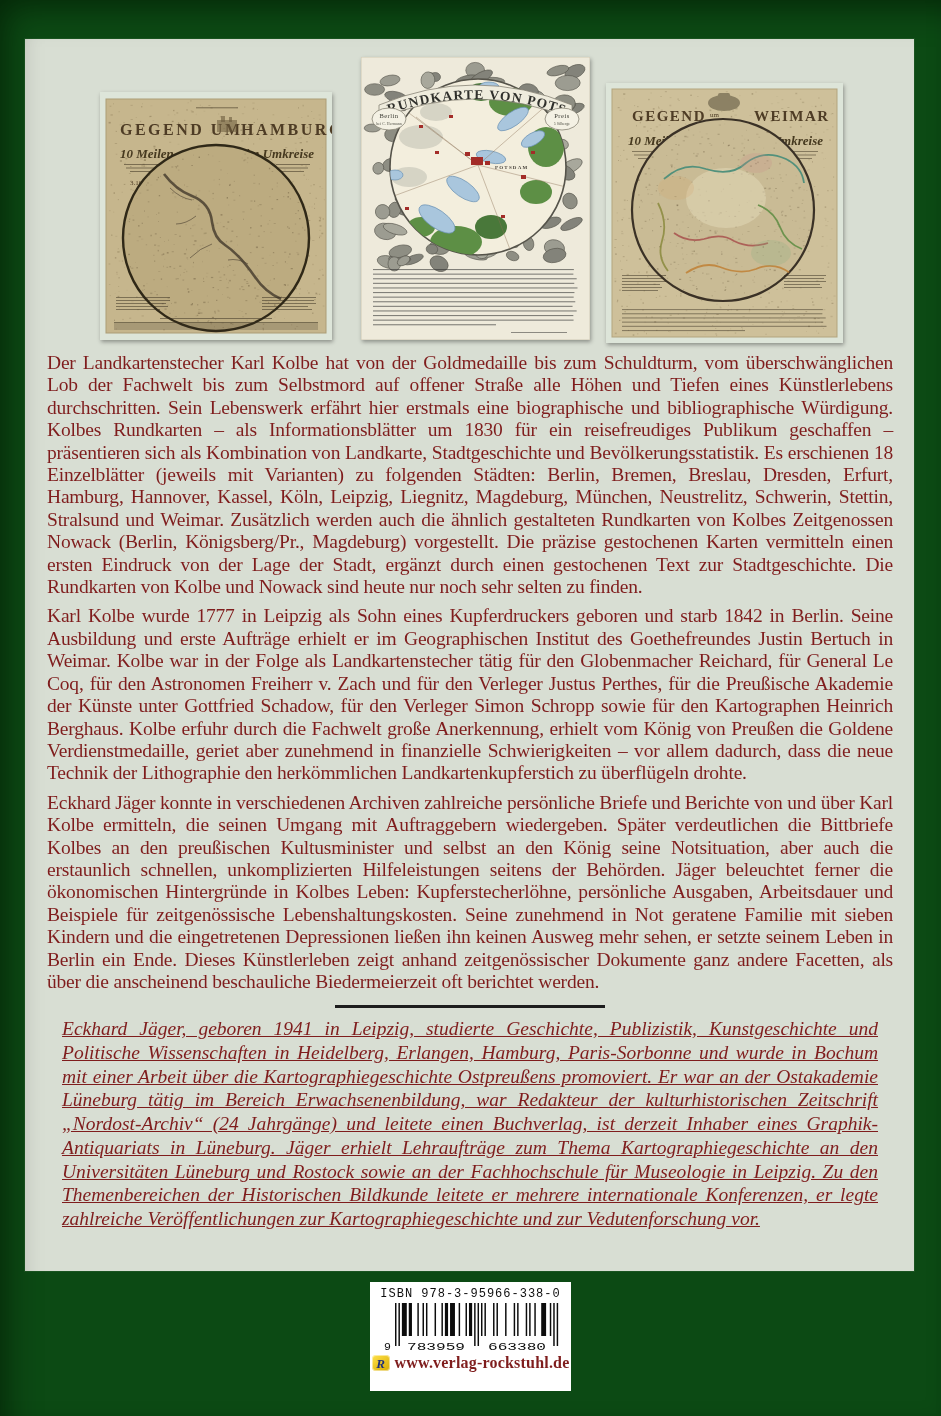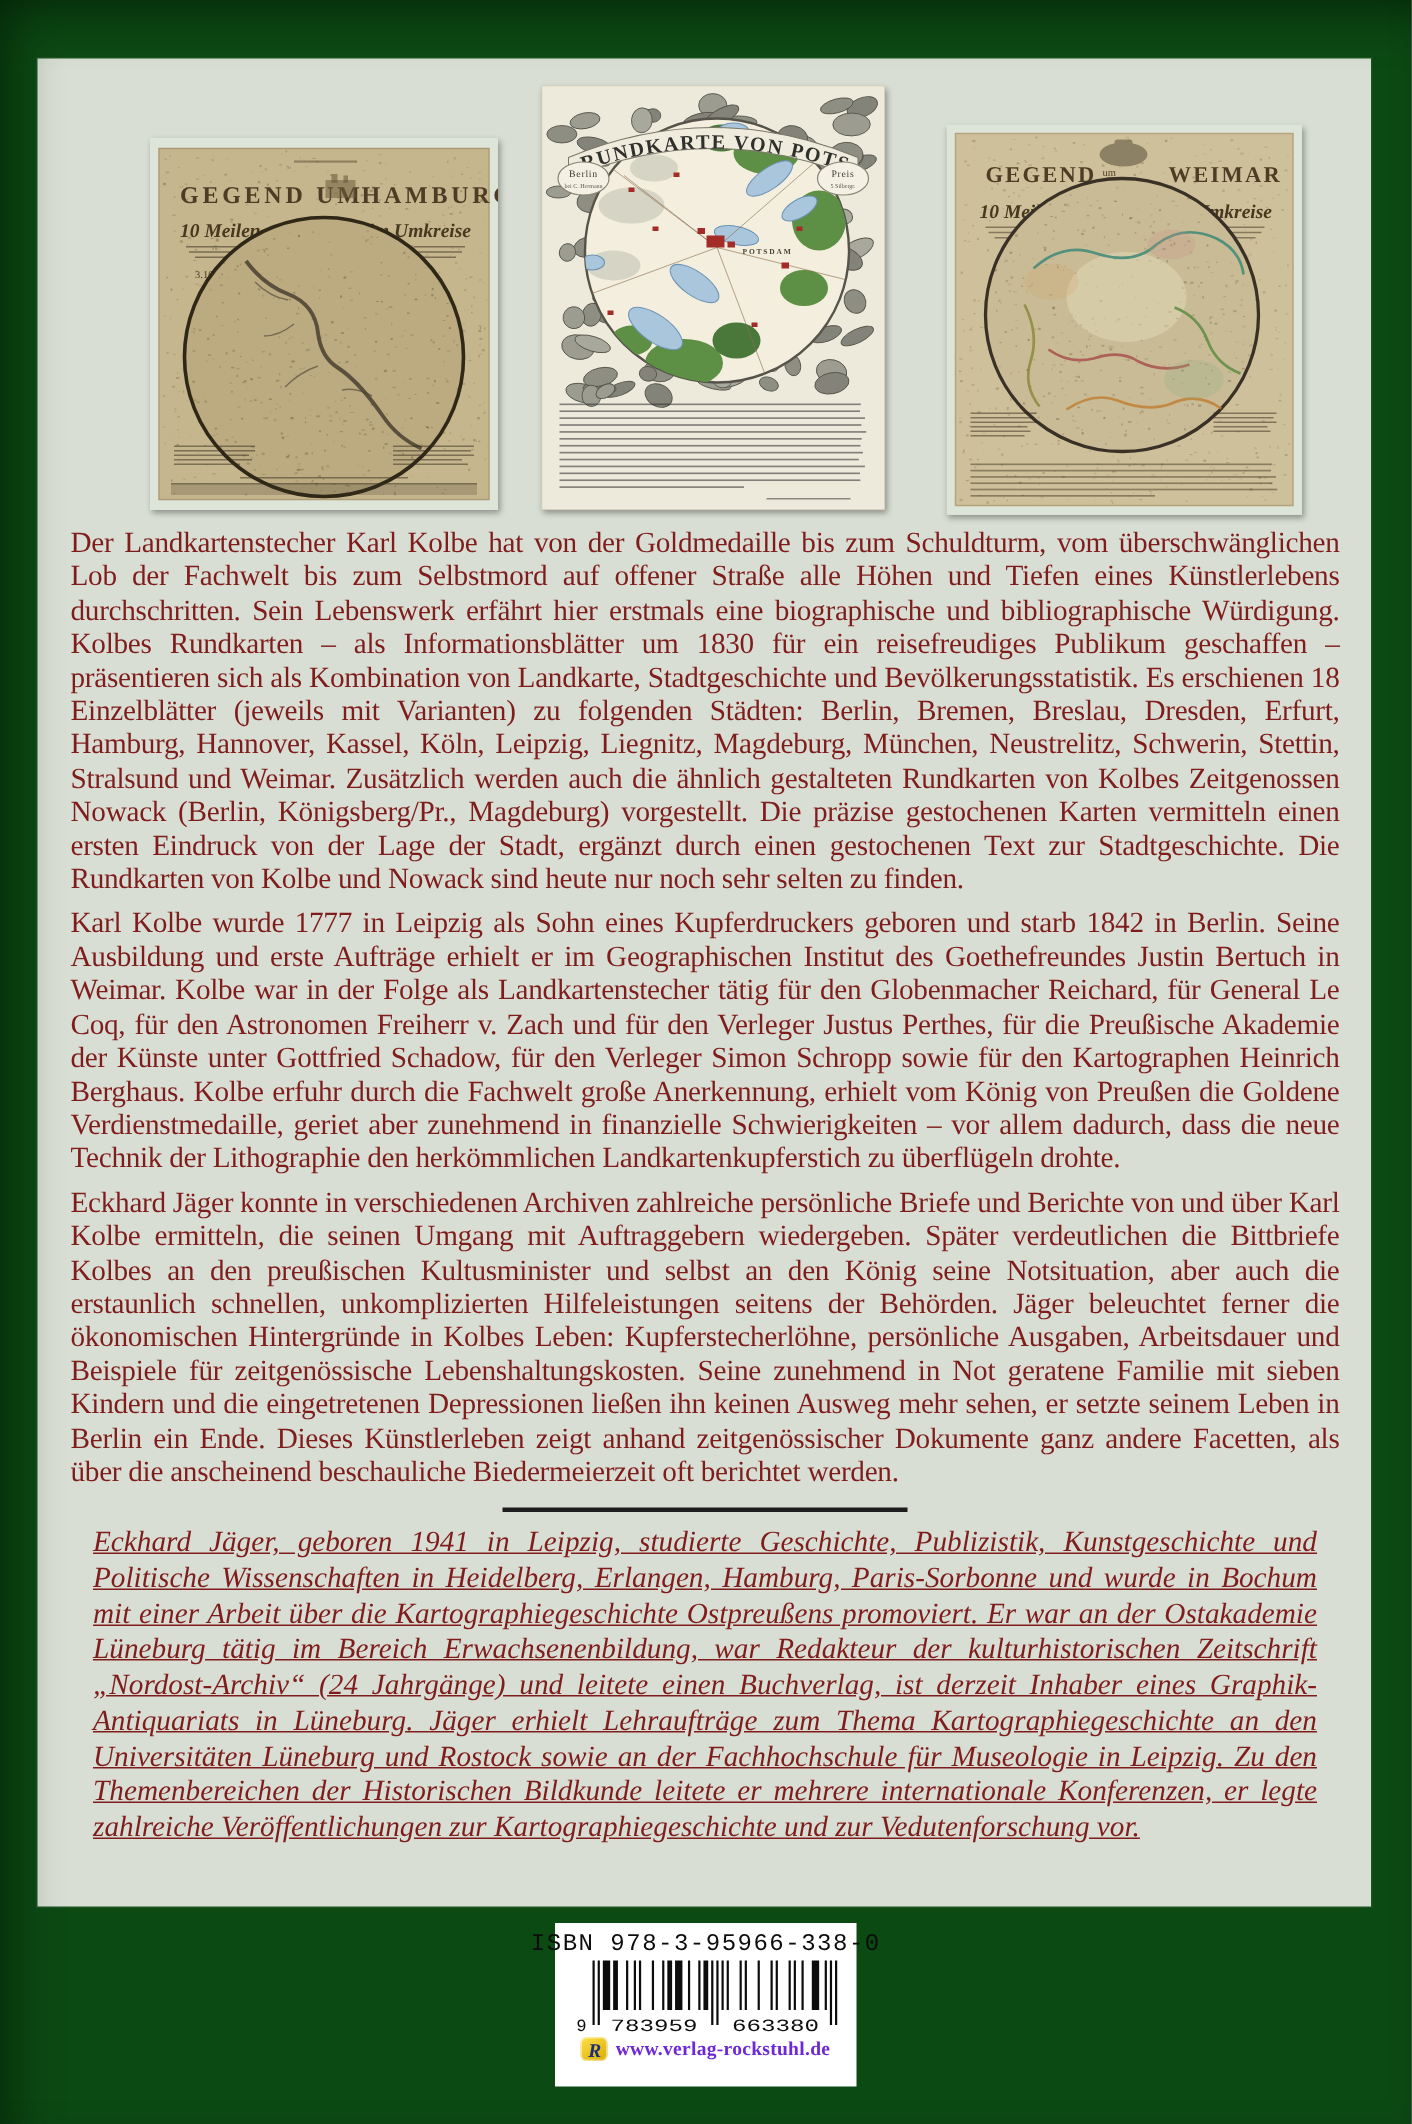--- a/index.html
+++ b/index.html
@@ -6,48 +6,48 @@
   .page{position:relative;width:941px;height:1416px;background:#0c4a14;overflow:hidden;
         font-family:"Liberation Serif",serif;}
   .edge-shade{position:absolute;inset:0;pointer-events:none;z-index:9;
         box-shadow:inset 20px 22px 34px -16px rgba(0,18,0,.65), inset -8px -8px 26px -20px rgba(0,0,0,.25);}
   .panel{position:absolute;left:25px;top:39px;width:889px;height:1232px;background:#d8ded3;
         box-shadow:0 0 0 1px rgba(255,255,255,.06);}
   .map{position:absolute;box-shadow:1px 2px 4px rgba(0,0,0,.35);}
   .map svg{display:block;}
   .map-hamburg{left:75px;top:53px;width:232px;height:248px;}
   .map-potsdam{left:336px;top:18px;width:229px;height:283px;}
-  .map-weimar{left:606px;top:44px;width:237px;height:260px;}
+  .map-weimar{left:581px;top:44px;width:237px;height:260px;}
 
   svg text{font-family:"Liberation Serif",serif;}
   .map-title{font-weight:bold;fill:#4e3c25;letter-spacing:2.5px;font-size:16px;}
   .map-title-sm{font-weight:bold;fill:#4e3c25;letter-spacing:1.5px;font-size:15px;}
   .map-sub{font-weight:bold;font-style:italic;fill:#46391f;font-size:13px;}
   .map-tiny{fill:#4e3d26;font-size:7px;}
   .pots-title{font-weight:bold;fill:#30302c;letter-spacing:1.2px;font-size:13.5px;}
   .oval-t{fill:#3c3c34;font-size:6.5px;letter-spacing:.5px;}
   .oval-s{fill:#55554a;font-size:4px;}
   .pots-label{fill:#4a443c;font-size:5px;letter-spacing:1.2px;font-weight:bold;}
 
   .text-block{position:absolute;left:22px;top:313px;width:846px;color:#7f1d1d;}
   .blurb{font-size:19.5px;line-height:22.4px;text-align:justify;margin:0 0 7px;letter-spacing:-0.2px;}
   .blurb.last{}
   .divider{width:270px;height:3px;background:#1d1d1d;margin:12px auto 9px;}
   .author-heading{font-style:italic;font-size:20px;line-height:24px;margin:0;}
   .author-text{font-style:italic;font-size:19.5px;line-height:23.7px;text-align:justify;margin:2px 15px 0;text-decoration:underline;}
 
   .barcode-box{position:absolute;left:370px;top:1282px;width:201px;height:109px;background:#fff;
         z-index:8;display:flex;flex-direction:column;align-items:center;padding:5px 0 0;box-sizing:border-box;}
-  .isbn-line{font-family:"Liberation Mono",monospace;font-size:16px;letter-spacing:1px;color:#0d0d0d;white-space:nowrap;}
+  .isbn-line{font-family:"Liberation Mono",monospace;font-size:12px;letter-spacing:1px;color:#0d0d0d;white-space:nowrap;}
   .digits{font-family:"Liberation Mono",monospace;fill:#0d0d0d;font-size:11.5px;}
   .publisher-row{display:flex;align-items:center;justify-content:center;gap:5px;margin-top:1px;}
   .logo{width:18px;height:16px;border-radius:4px;background:linear-gradient(145deg,#ffe14a,#d8ab00);
         display:flex;align-items:center;justify-content:center;box-shadow:inset 0 0 0 1px rgba(255,255,255,.5);}
   .logo span{font-weight:bold;font-style:italic;font-size:13px;color:#1d2e7a;line-height:1;}
-  .url{font-weight:bold;font-size:13px;color:#6d28d9;letter-spacing:.2px;}
+  .url{font-weight:bold;font-size:16px;color:#7f1d1d;letter-spacing:.2px;}
 </style>
 </head>
 <body>
 
 <div class="page">
   <div class="edge-shade"></div>
 
   <div class="panel">
 
     <div class="map map-hamburg">

